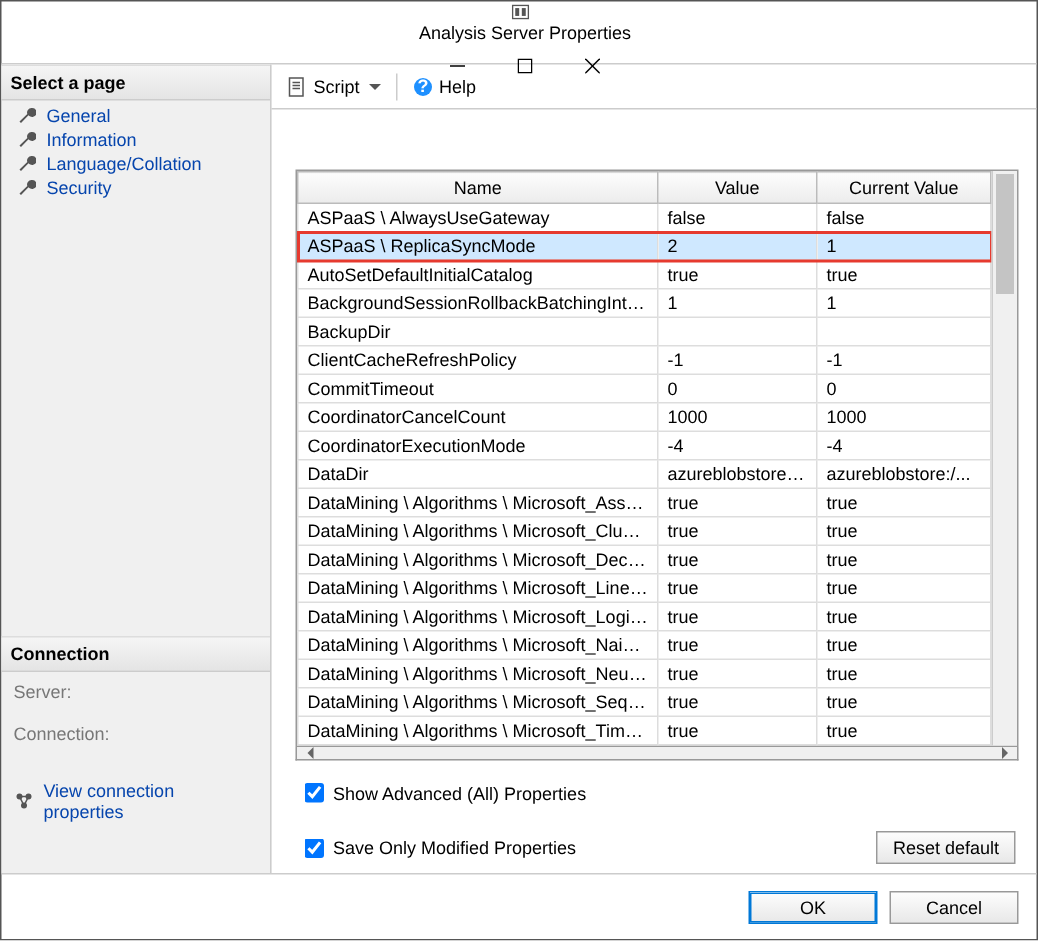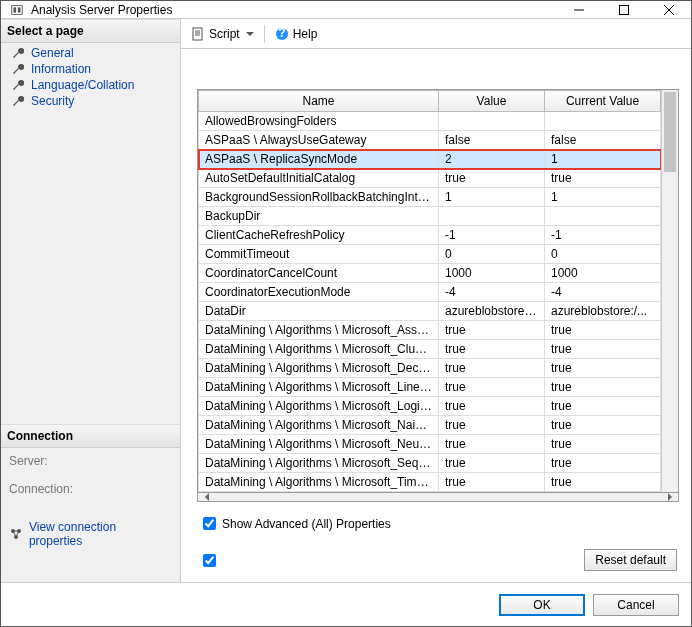--- a/index.html
+++ b/index.html
@@ -1,18 +1,18 @@
 <!DOCTYPE html>
 <html><head>
 <meta charset="utf-8">
 <style>
   * { box-sizing: border-box; font-family: "Segoe UI", Tahoma, sans-serif; font-size: 12px; }
   html, body { margin: 0; padding: 0; }
   .window { width: 692px; height: 627px; border: 1px solid #555; background: #fff; display: flex; flex-direction: column; }
-  .titlebar { height: 18px; display: flex; align-items: center; padding: 0 0 0 8px; border-bottom: 1px solid #ccc; }
+  .titlebar { height: 42px; display: flex; align-items: center; padding: 0 0 0 8px; border-bottom: 1px solid #ccc; flex-direction: column; }
   .titlebar .ticon { width: 16px; height: 16px; margin-right: 6px; display:flex; align-items:center; justify-content:center;}
   .titlebar .title { flex: 1; }
   .titlebar .wbtns { display: flex; }
   .titlebar .wbtn { width: 45px; height: 29px; display:flex; align-items:center; justify-content:center; }
   .body { flex: 1; display: flex; min-height:0; }
   .leftcol { width: 180px; background: #f0f0f0; border-right: 1px solid #ccc; display:flex; flex-direction:column; }
   .panelhead { background: linear-gradient(#f5f5f5,#e4e4e4); border-top:1px solid #ddd; border-bottom:1px solid #ccc; padding: 4px 6px; font-weight: bold; }
   .pagelist { padding: 2px 0; }
   .pageitem { display:flex; align-items:center; padding: 1px 6px 1px 10px; color:#0645ad; cursor:pointer; }
   .pageitem .wrench { width:14px; height:14px; margin-right:6px; display:flex; align-items:center; justify-content:center; color:#555;}
@@ -187,25 +187,20 @@
                 </colgroup>
               <thead>
                 <tr>
                   <th>Name</th>
                   <th>Value</th>
                   <th>Current Value</th>
                 </tr>
               </thead>
               <tbody id="gridbody">
                   <tr>
-                    <td>AllowedBrowsingFolders</td>
-                    <td></td>
-                    <td></td>
-                  </tr>
-                  <tr>
                     <td>ASPaaS \ AlwaysUseGateway</td>
                     <td>false</td>
                     <td>false</td>
                   </tr>
                   <tr class="sel hl">
                     <td>ASPaaS \ ReplicaSyncMode</td>
                     <td>2</td>
                     <td>1</td>
                   </tr>
                   <tr>
@@ -320,20 +315,21 @@
         </div>
 
         <div class="checks">
           <label class="chk">
             <input type="checkbox" checked="" style="">
             <span>Show Advanced (All) Properties</span>
           </label>
           <div style="display:flex;align-items:center;">
             <label class="chk" style="margin-bottom:0; flex:1">
               <input type="checkbox" checked="" style="">
+              <span>Save Only Modified Properties</span>
             </label>
             <div class="btn">Reset default</div>
           </div>
         </div>
       </div>
 
     </div>
   </div>
 
   <div class="dlgbtns">

